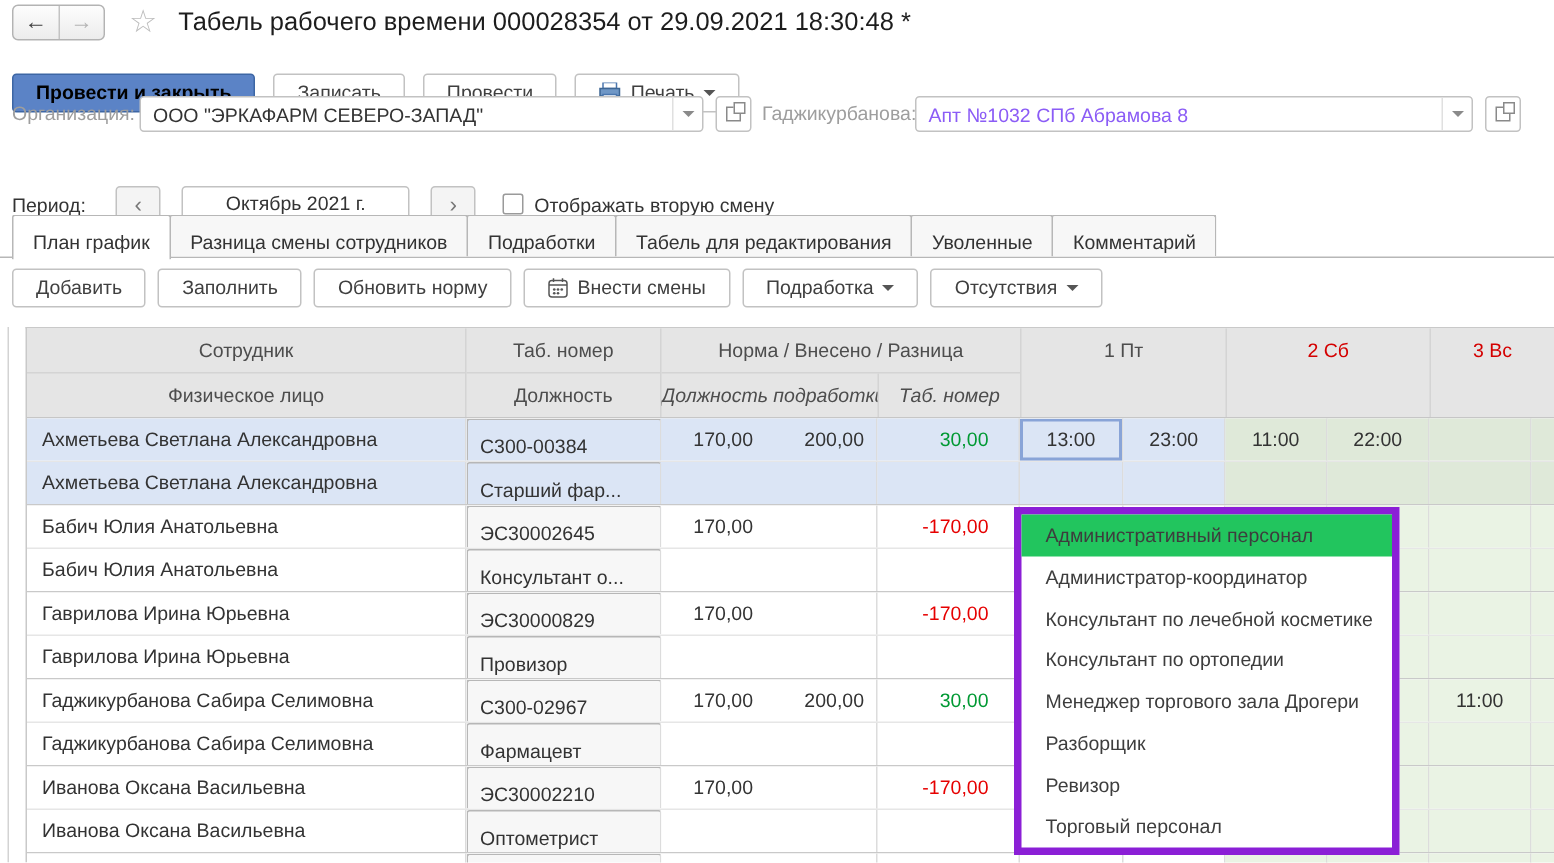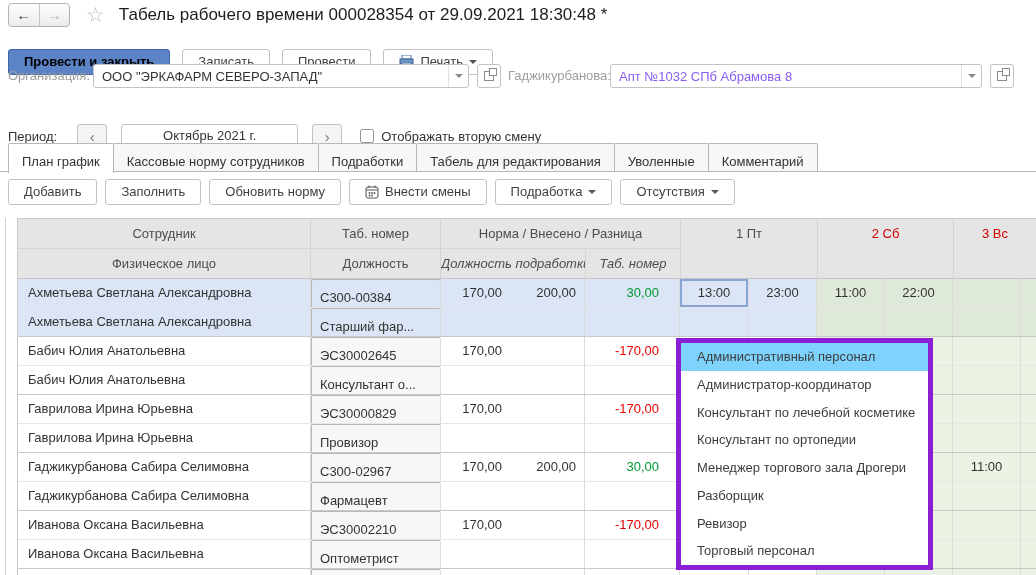--- a/index.html
+++ b/index.html
@@ -34,21 +34,21 @@
   .openbtn { width:24px; height:24px; border:1px solid #c2c2c2; border-radius:3px; margin-left:4px;
              display:flex; align-items:center; justify-content:center; background:#fff; }
   .sq-icon { width:10px; height:10px; border:1px solid #8a8a8a; position:relative; }
   .sq-icon:after { content:""; position:absolute; right:-4px; top:-4px; width:6px; height:6px;
                    border:1px solid #8a8a8a; background:#fff; }
 
   
   .periodrow { left:8px; top:108px; height:26px; display:flex; align-items:center;margin-top:15px; }
   .stepbtn { width:30px; height:24px; border:1px solid #c2c2c2; border-radius:3px; background:#f4f4f4;
              color:#777; text-align:center; line-height:21px; font-size:15px; }
-  .monthbox { width:177px; height:24px; border:1px solid #c2c2c2; border-radius:3px; text-align:center; line-height:22px; }
+  .monthbox { width:152px; height:24px; border:1px solid #c2c2c2; border-radius:3px; text-align:center; line-height:22px; }
   .cb { width:14px; height:14px; border:1px solid #9a9a9a; border-radius:2px; background:#fff; display:inline-block; }
 
   
   .tabstrip { left:0; top:143px; width:1036px; height:29px; border-bottom:1px solid #b7b7b7; display:flex; padding-left:8px; }
   .tab { border:1px solid #b7b7b7; border-bottom:none; background:#f7f7f7; padding:4px 13px; line-height:27px;
          margin-right:-1px; position:relative; border-radius:2px 2px 0 0; white-space:nowrap; }
   .tab.active { background:#fff; z-index:2; height:30px; }
 
   
   .toolbar { left:8px; top:178px; height:28px; display:flex; gap:8px; align-items:center; }
@@ -80,21 +80,21 @@
   .day { border-right:1px solid #dcdcdc; line-height:28px; text-align:center; }
   .day.w69 { width:69px; } .day.w68 { width:68px; } .day.wlast { flex:1; border-right:none; }
   .day.wk { background:#eaf3e4; }
   .day.focus { background:#cfdcf3; box-shadow:inset 0 0 0 2px #89a4d7; }
   .trow.partial { height:7px; border-bottom:none; }
 
   
   .dropdown { left:676px; top:338px; width:257px; height:232px; background:#fff;
               border:5px solid #8b1fd6; z-index:10; display:flex; flex-direction:column; }
   .dd-item { flex:1; line-height:27px; padding-left:16px; color:#3d3d3d; white-space:nowrap; overflow:hidden; }
-  .dd-item.sel { background:#7dd3fc; }
+  .dd-item.sel { background:#22c55e; }
 
   svg { display:block; }
 </style>
 </head>
 <body>
 
 <div id="stage">
 
   <div class="abs titlebar">
     <div class="navgroup">
@@ -150,21 +150,21 @@
     <span style="color:#333; margin-right:20px;">Период:</span>
     <button class="stepbtn">‹</button>
     <div class="monthbox" style="margin-left:14px;">Октябрь 2021 г.</div>
     <button class="stepbtn" style="margin-left:14px;">›</button>
     <span class="cb" style="margin-left:18px;"></span>
     <span style="margin-left:7px;">Отображать вторую смену</span>
   </div>
 
   <div class="abs tabstrip">
     <div class="tab active">План график</div>
-    <div class="tab">Кассовые норму сотрудников</div>
+    <div class="tab">Разница смены сотрудников</div>
     <div class="tab">Подработки</div>
     <div class="tab">Табель для редактирования</div>
     <div class="tab">Уволенные</div>
     <div class="tab">Комментарий</div>
   </div>
 
   <div class="abs toolbar">
     <button class="btn">Добавить</button>
     <button class="btn">Заполнить</button>
     <button class="btn">Обновить норму</button>

